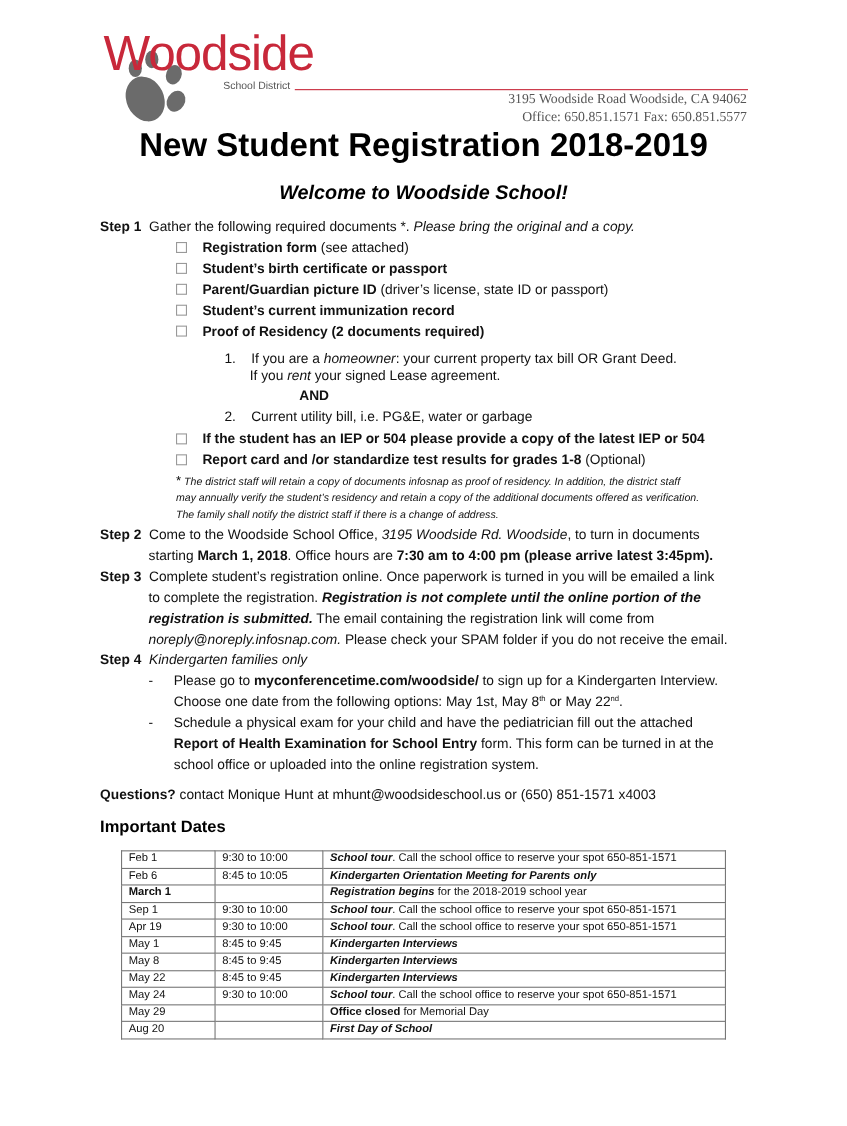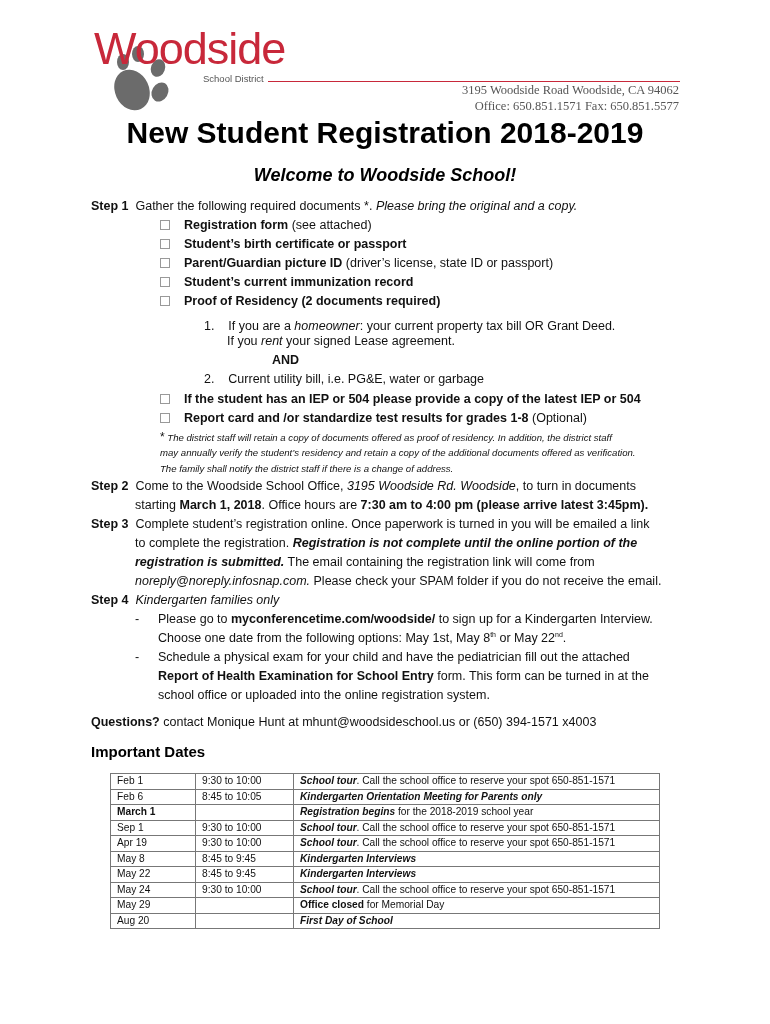--- a/index.html
+++ b/index.html
@@ -104,21 +104,21 @@
 </div>
 
 <div class="abs body-text" style="left:160px; top:390px;">
   <span class="checkbox"></span><span class="b">If the student has an IEP or 504 please provide a copy of the latest IEP or 504</span><span></span>
 </div>
 <div class="abs body-text" style="left:160px; top:409px;">
   <span class="checkbox"></span><span class="b">Report card and /or standardize test results for grades 1-8</span><span> (Optional)</span>
 </div>
 
 <div class="abs note" style="left:160px; top:429px;">
-  <span class="star">*</span><span> The district staff will retain a copy of documents offered as proof of residency.  In addition, the district staff</span>
+  <span class="star">*</span><span> The district staff will retain a copy of documents infosnap as proof of residency.  In addition, the district staff</span>
 </div>
 <div class="abs note" style="left:160px; top:445px;">may annually verify the student’s residency and retain a copy of the additional documents offered as verification.</div>
 <div class="abs note" style="left:160px; top:461px;">The family shall notify the district staff if there is a change of address.</div>
 
 <div class="abs body-text" style="left:91px; top:477px;">
   <span class="step-label">Step 2</span>&nbsp;
   <span>Come to the Woodside School Office, </span><span class="i">3195 Woodside Rd. Woodside</span><span>, to turn in documents</span>
 </div>
 <div class="abs body-text" style="left:135px; top:496px;">
   <span>starting </span><span class="b">March 1, 2018</span><span>. Office hours are </span><span class="b">7:30 am to 4:00 pm (please arrive latest 3:45pm).</span>
@@ -150,21 +150,21 @@
   <span>Choose one date from the following options: May 1st,  May 8</span><sup>th</sup><span> or May 22</span><sup>nd</sup><span>.</span>
 </div>
 <div class="abs body-text" style="left:135px; top:648px;">-</div>
 <div class="abs body-text" style="left:158px; top:648px;">Schedule a physical exam for your child and have the pediatrician fill out the attached</div>
 <div class="abs body-text" style="left:158px; top:667px;">
   <span class="b">Report of Health Examination for School Entry</span><span> form. This form can be turned in at the</span>
 </div>
 <div class="abs body-text" style="left:158px; top:686px;">school office or uploaded into the online registration system.</div>
 
 <div class="abs body-text" style="left:91px; top:713px;">
-  <span class="b">Questions?</span><span> contact Monique Hunt at mhunt@woodsideschool.us or (650) 394-1571 x4003</span>
+  <span class="b">Questions?</span><span> contact Monique Hunt at mhunt@woodsideschool.us or (650) 851-1571 x4003</span>
 </div>
 
 <div class="abs section-heading">Important Dates</div>
 
 <table class="dates">
   <tbody>
     <tr>
       <td class="c1">Feb 1</td>
       <td class="c2">9:30 to 10:00</td>
       <td><span class="bi">School tour</span><span>. Call the school office to reserve your spot 650-851-1571</span></td>
@@ -183,20 +183,25 @@
       <td class="c1">Sep 1</td>
       <td class="c2">9:30 to 10:00</td>
       <td><span class="bi">School tour</span><span>. Call the school office to reserve your spot 650-851-1571</span></td>
     </tr>
     <tr>
       <td class="c1">Apr 19</td>
       <td class="c2">9:30 to 10:00</td>
       <td><span class="bi">School tour</span><span>. Call the school office to reserve your spot 650-851-1571</span></td>
     </tr>
     <tr>
+      <td class="c1">May 1</td>
+      <td class="c2">8:45 to 9:45</td>
+      <td><span class="bi">Kindergarten Interviews</span><span></span></td>
+    </tr>
+    <tr>
       <td class="c1">May 8</td>
       <td class="c2">8:45 to 9:45</td>
       <td><span class="bi">Kindergarten Interviews</span><span></span></td>
     </tr>
     <tr>
       <td class="c1">May 22</td>
       <td class="c2">8:45 to 9:45</td>
       <td><span class="bi">Kindergarten Interviews</span><span></span></td>
     </tr>
     <tr>

